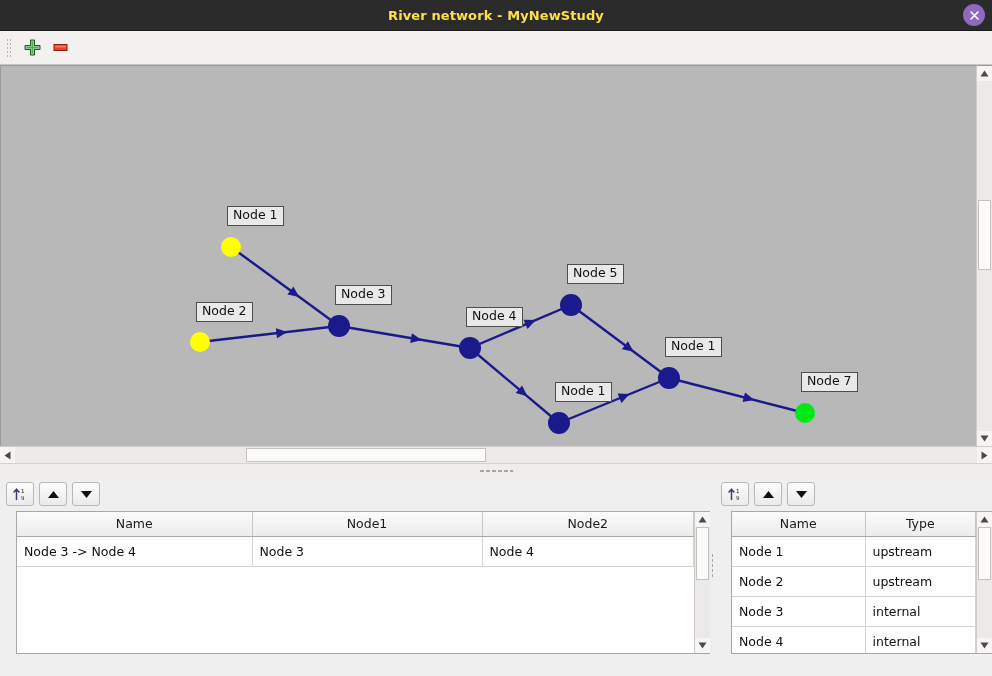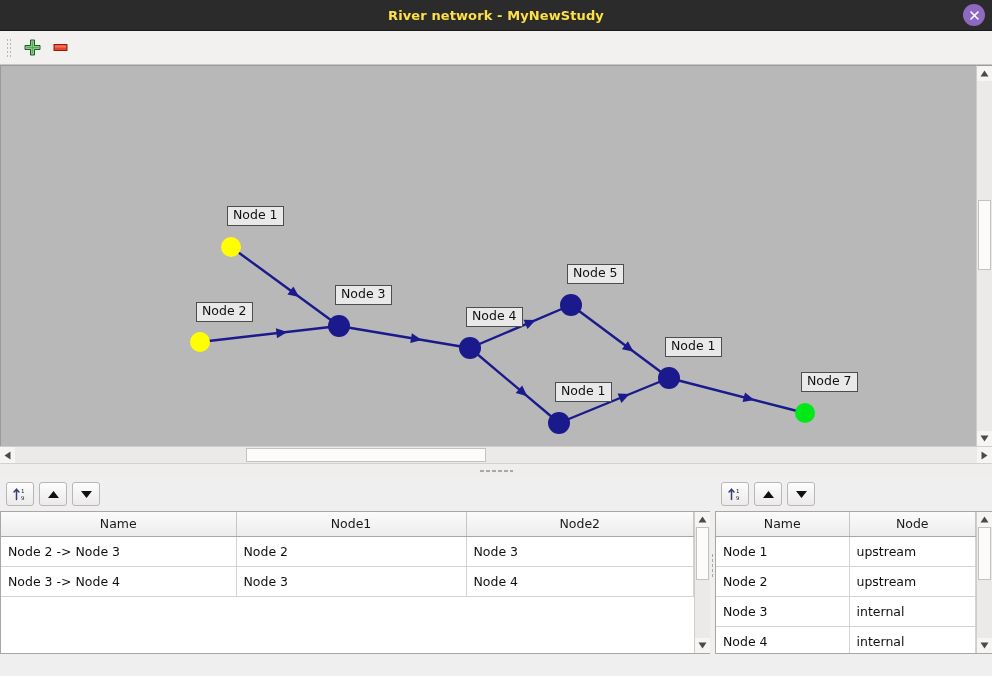--- a/index.html
+++ b/index.html
@@ -168,21 +168,21 @@
     border-radius: 3px;
     display: flex; align-items: center; justify-content: center;
     cursor: pointer;
   }
 
   .grid-wrap {
     flex: 1; display: flex; min-height: 0;
     border: 1px solid #a9a6a4;
     border-right: none;
     background: #fff;
-    margin-left: 0;
+    margin-left: 16px;
   }
   .grid-scrollport { flex: 1; min-width: 0; overflow: hidden; }
   table.grid {
     border-collapse: collapse;
     width: 100%;
     table-layout: fixed;
     font-size: 12.5px;
     color: #101010;
   }
   table.grid th {
@@ -354,25 +354,20 @@
               </colgroup>
             <thead>
                 <tr id="links-head">
                   <th>Name</th>
                   <th>Node1</th>
                   <th>Node2</th>
                 </tr>
               </thead>
             <tbody id="links-body">
                 <tr>
-                  <td>Node 2 -&gt; Node 3</td>
-                  <td>Node 2</td>
-                  <td>Node 3</td>
-                </tr>
-                <tr>
                   <td>Node 3 -&gt; Node 4</td>
                   <td>Node 3</td>
                   <td>Node 4</td>
                 </tr>
               </tbody>
           </table>
         </div>
         <div class="grid-vscroll">
           <div class="sb-arrow">
             <svg width="9" height="7" viewBox="0 0 9 7">
@@ -419,21 +414,21 @@
       <div class="grid-wrap">
         <div class="grid-scrollport">
           <table class="grid">
             <colgroup>
                 <col style="width:133px">
                 <col>
               </colgroup>
             <thead>
                 <tr id="nodes-head">
                   <th>Name</th>
-                  <th>Node</th>
+                  <th>Type</th>
                 </tr>
               </thead>
             <tbody id="nodes-body">
                 <tr>
                   <td>Node 1</td>
                   <td>upstream</td>
                 </tr>
                 <tr>
                   <td>Node 2</td>
                   <td>upstream</td>

